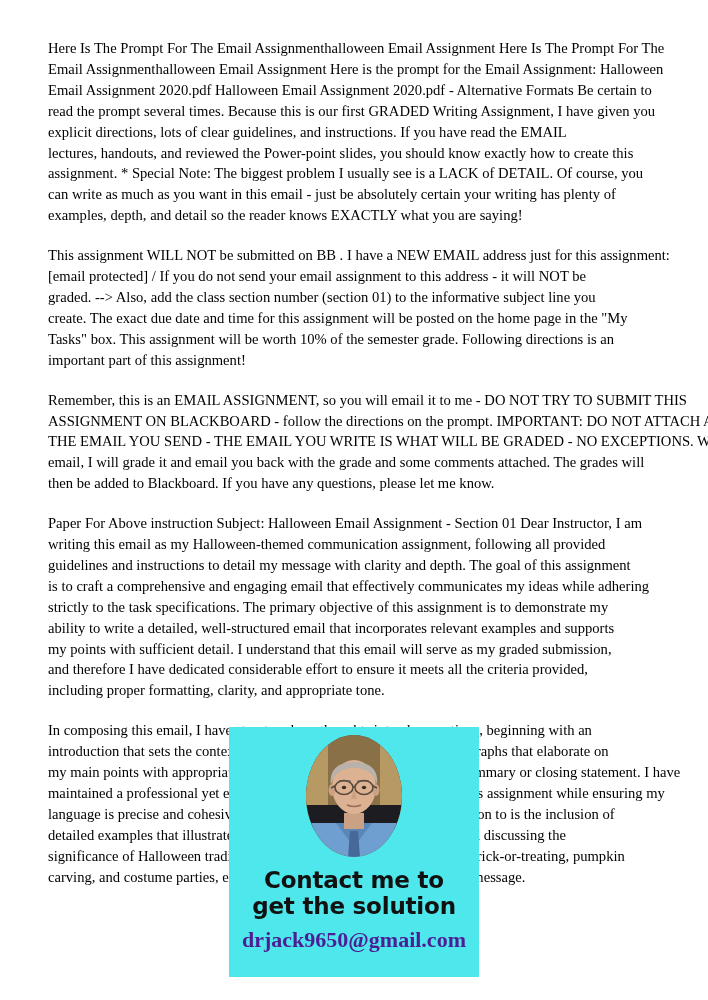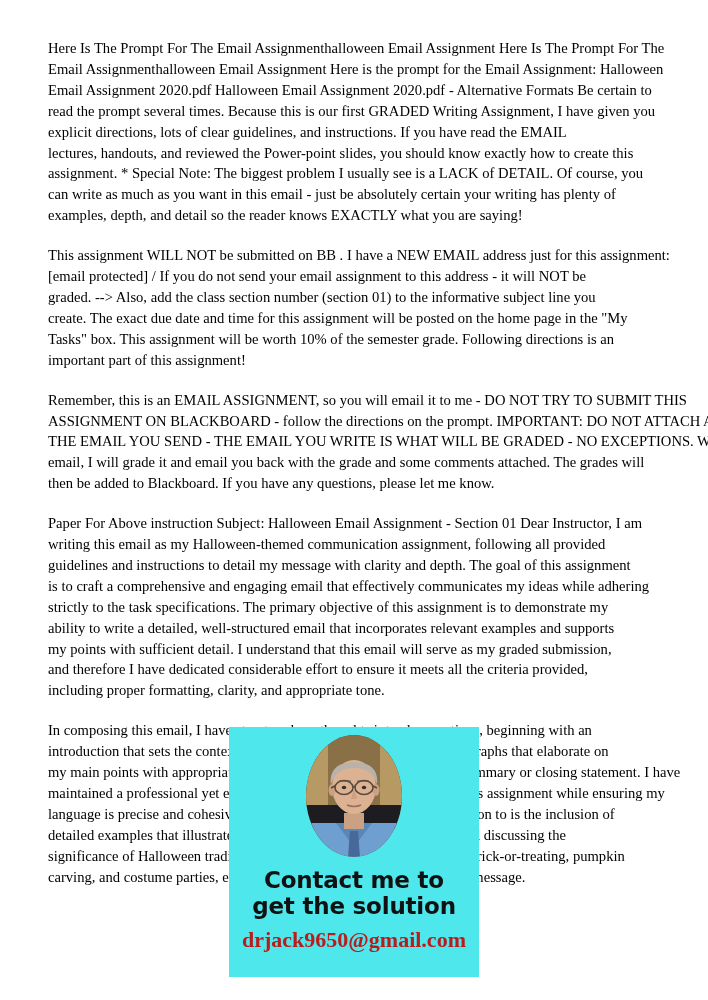--- a/index.html
+++ b/index.html
@@ -79,21 +79,21 @@
     color: #111111;
     text-align: center;
     letter-spacing: -0.2px;
   }
   .promo-line.l1 { margin-top: 10px; }
   .promo-email {
     font-family: "Liberation Serif", "DejaVu Serif", serif;
     font-weight: bold;
     font-size: 22px;
     line-height: 26px;
-    color: #b91c1c;
+    color: #4c1d95;
     margin-top: 8px;
   }
 </style>
 </head>
 <body>
 
 <div id="doc">
   <div class="doc-inner">
 
     <p class="para">

